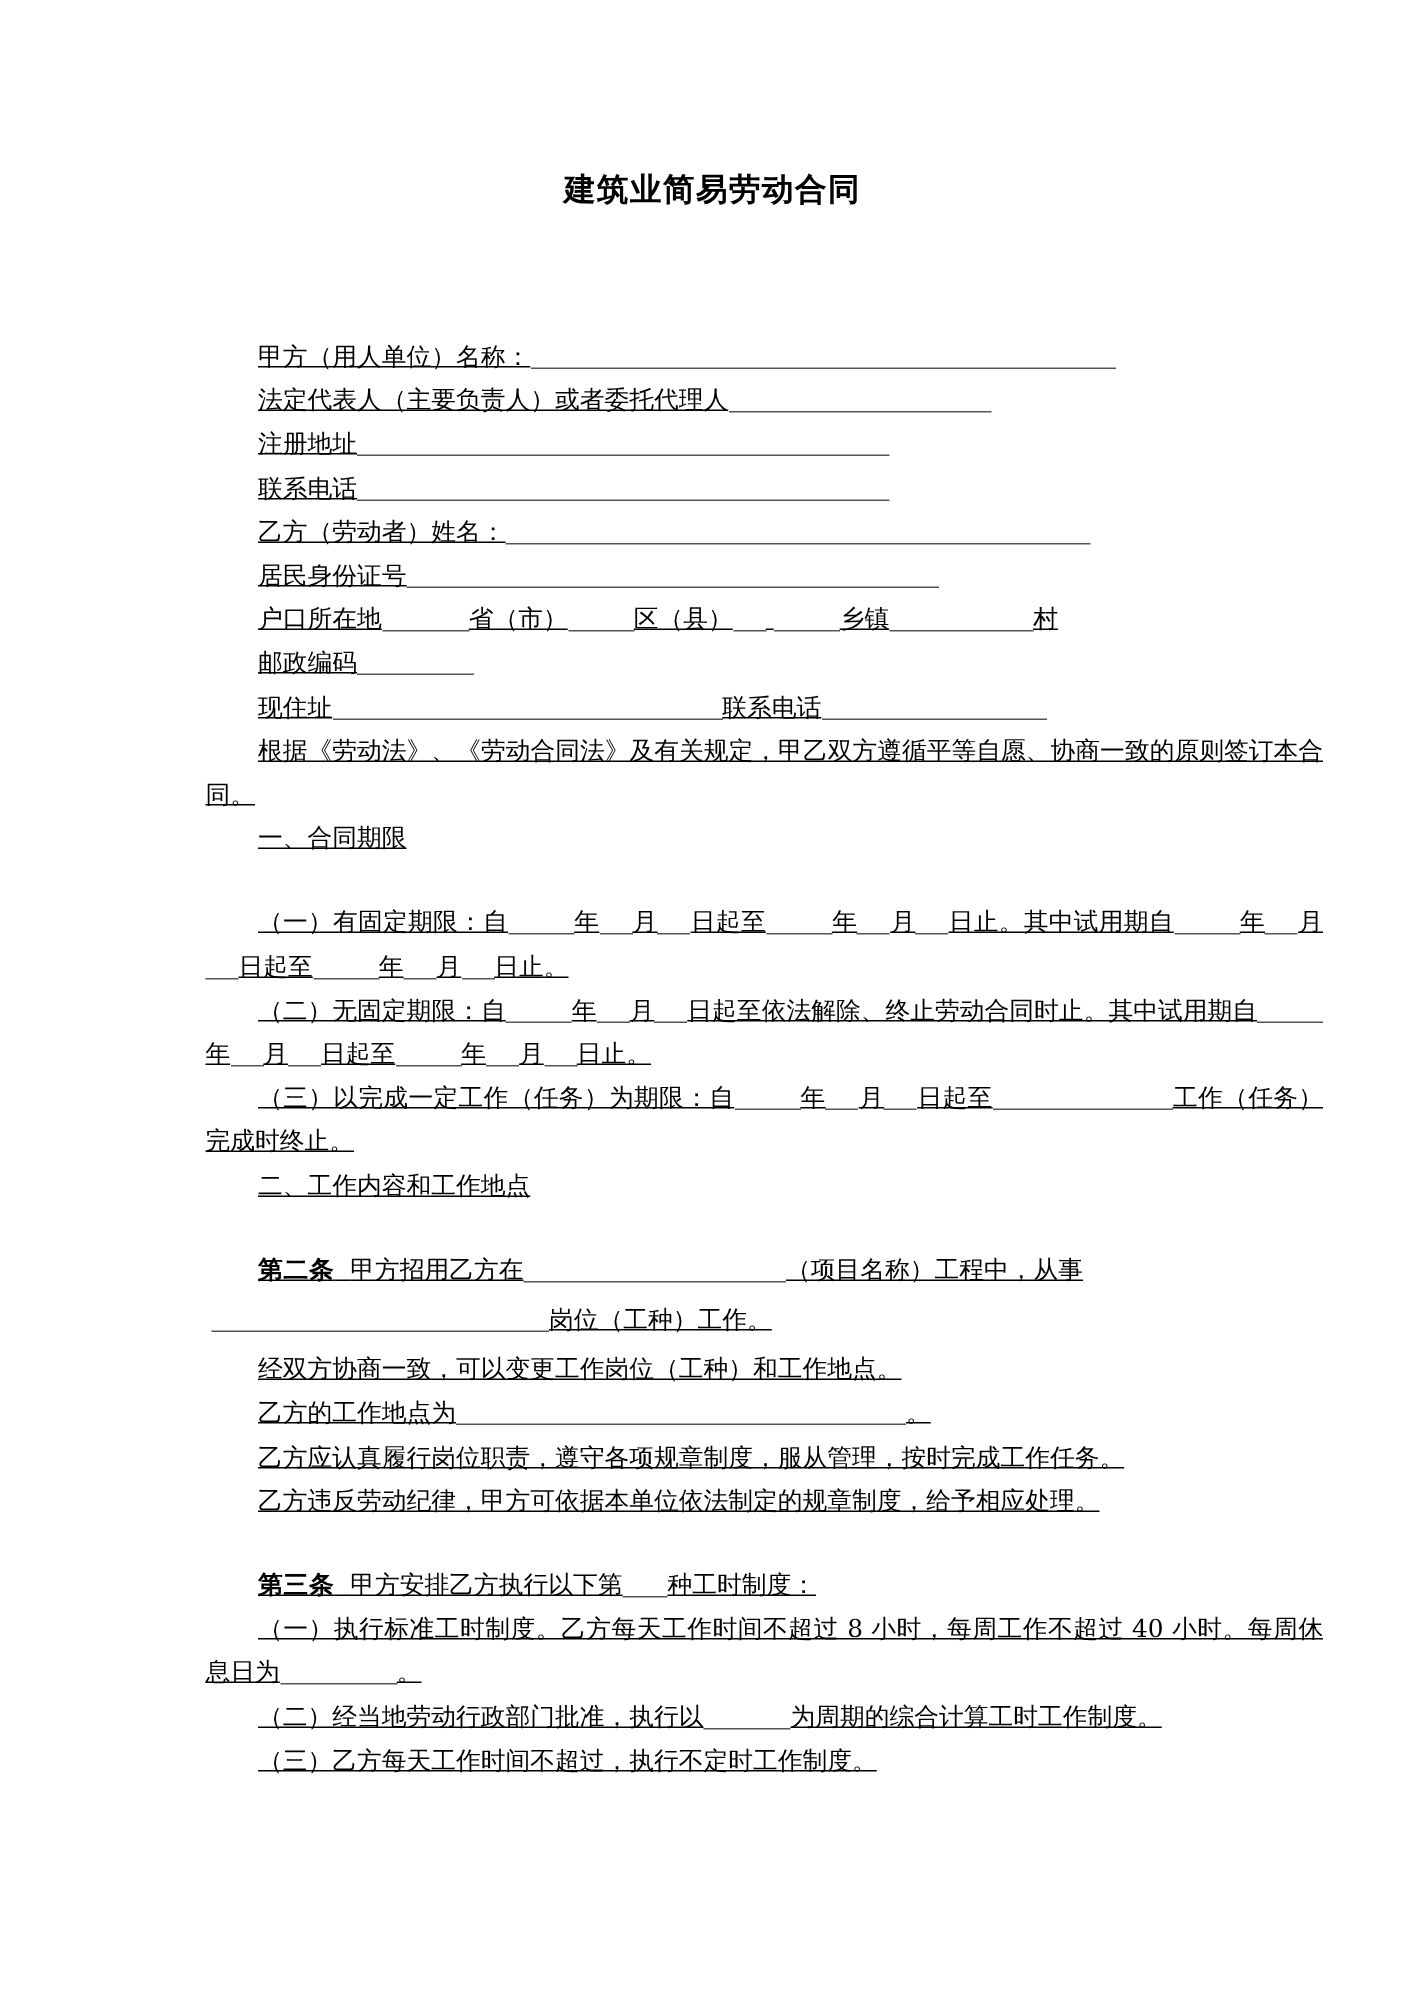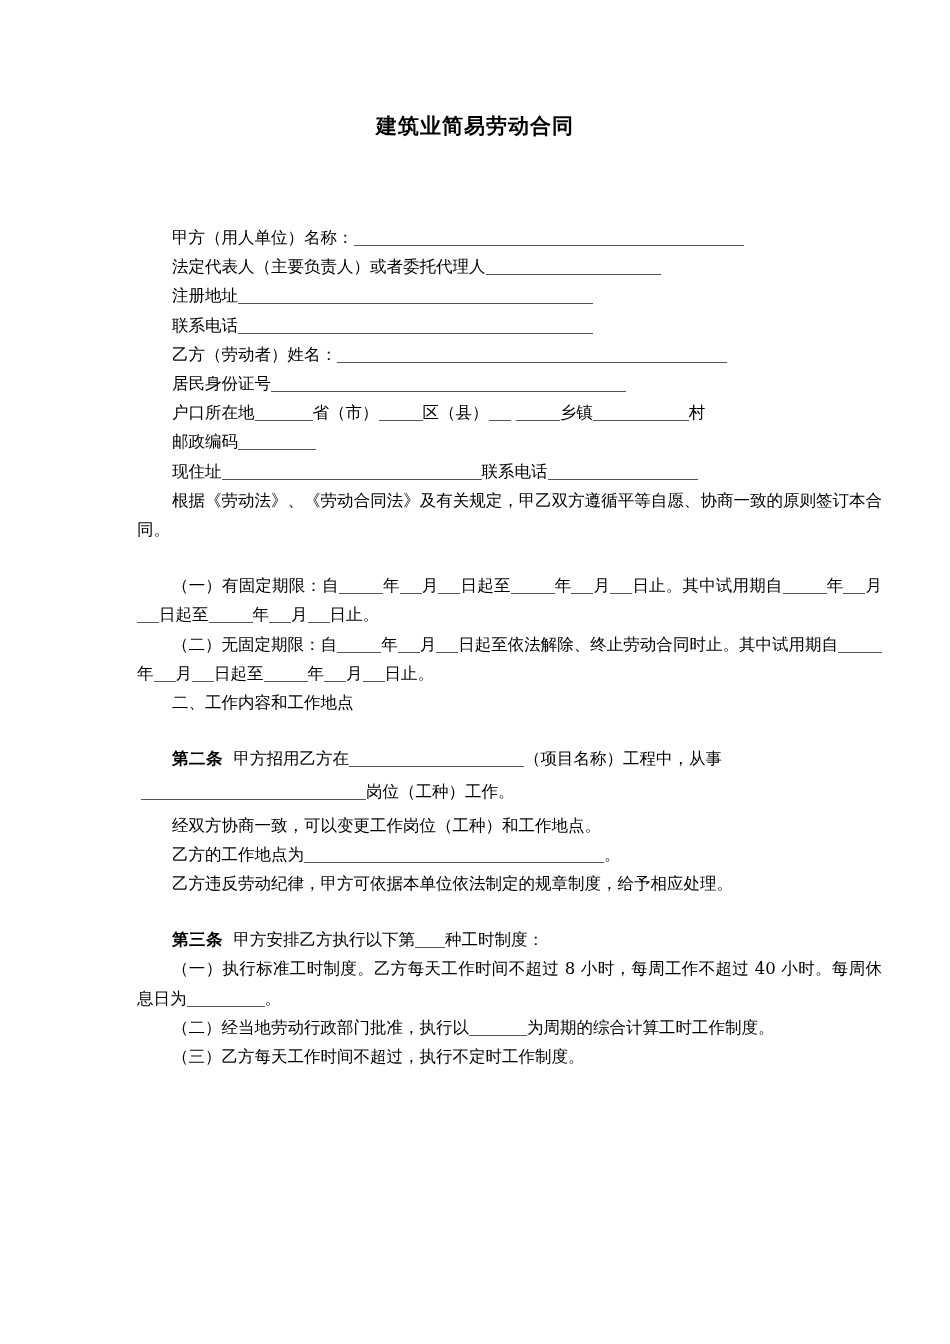--- a/index.html
+++ b/index.html
@@ -31,20 +31,21 @@
     padding-top: 112px;
     padding-bottom: 0;
     font-family: "DejaVu Sans", "Liberation Sans", sans-serif;
   }
   .body-area {
     margin-top: 56px;
     padding-left: 137px;
     padding-right: 68px;
     font-size: 16.5px;
     line-height: 29.2px;
+    text-decoration: underline;
   }
   .fieldline {
     margin-left: 35px;
     white-space: nowrap;
     font-size: 16.5px;
     line-height: 29.2px;
   }
   .para {
     text-indent: 35px;
     text-align: justify;
@@ -130,50 +131,55 @@
     <div class="fieldline">
       <span>邮政编码</span><span class="blank b-m"></span>
     </div>
 
     <div class="fieldline">
       <span>现住址</span><span class="blank b-4xl"></span><span>联系电话</span><span class="blank b-xl"></span>
     </div>
 
     <p class="para">根据《劳动法》、《劳动合同法》及有关规定，甲乙双方遵循平等自愿、协商一致的原则签订本合同。</p>
 
+    <p class="section-head">一、合同期限</p>
 
     <div class="spacer-md"></div>
 
 
     <p class="para">
       <span>（一）有固定期限：自</span><span class="blank b-s"></span><span>年</span><span class="blank b-xxs"></span><span>月</span><span class="blank b-xxs"></span><span>日起至</span><span class="blank b-s"></span><span>年</span><span class="blank b-xxs"></span><span>月</span><span class="blank b-xxs"></span><span>日止。其中试用期自</span><span class="blank b-s"></span><span>年</span><span class="blank b-xxs"></span><span>月</span><span class="blank b-xxs"></span><span>日起至</span><span class="blank b-s"></span><span>年</span><span class="blank b-xxs"></span><span>月</span><span class="blank b-xxs"></span><span>日止。</span>
     </p>
 
     <p class="para">
       <span>（二）无固定期限：自</span><span class="blank b-s"></span><span>年</span><span class="blank b-xxs"></span><span>月</span><span class="blank b-xxs"></span><span>日起至依法解除、终止劳动合同时止。其中试用期自</span><span class="blank b-s"></span><span>年</span><span class="blank b-xxs"></span><span>月</span><span class="blank b-xxs"></span><span>日起至</span><span class="blank b-s"></span><span>年</span><span class="blank b-xxs"></span><span>月</span><span class="blank b-xxs"></span><span>日止。</span>
     </p>
 
+    <p class="para">
+      <span>（三）以完成一定工作（任务）为期限：自</span><span class="blank b-s"></span><span>年</span><span class="blank b-xxs"></span><span>月</span><span class="blank b-xxs"></span><span>日起至</span><span class="blank b-l"></span><span>工作（任务）完成时终止。</span>
+    </p>
 
     <p class="section-head">二、工作内容和工作地点</p>
 
     <div class="spacer-md"></div>
 
     <p class="para">
       <span class="art-label">第二条</span>&nbsp;&nbsp;<span>甲方招用乙方在</span><span class="blank b-2xl"></span><span>（项目名称）工程中，从事</span>
     </p>
 
     <p class="para-noindent">
       <span class="blank b-3xl"></span><span>岗位（工种）工作。</span>
     </p>
 
     <p class="para">经双方协商一致，可以变更工作岗位（工种）和工作地点。</p>
 
     <p class="para">
       <span>乙方的工作地点为</span><span class="blank b-5xl"></span><span>。</span>
     </p>
+    <p class="para">乙方应认真履行岗位职责，遵守各项规章制度，服从管理，按时完成工作任务。</p>
     <p class="para">乙方违反劳动纪律，甲方可依据本单位依法制定的规章制度，给予相应处理。</p>
 
 
     <div class="spacer-md"></div>
 
     <p class="para">
       <span class="art-label">第三条</span>&nbsp;&nbsp;<span>甲方安排乙方执行以下第</span><span class="blank b-xs"></span><span>种工时制度：</span>
     </p>
 
     <p class="para">

